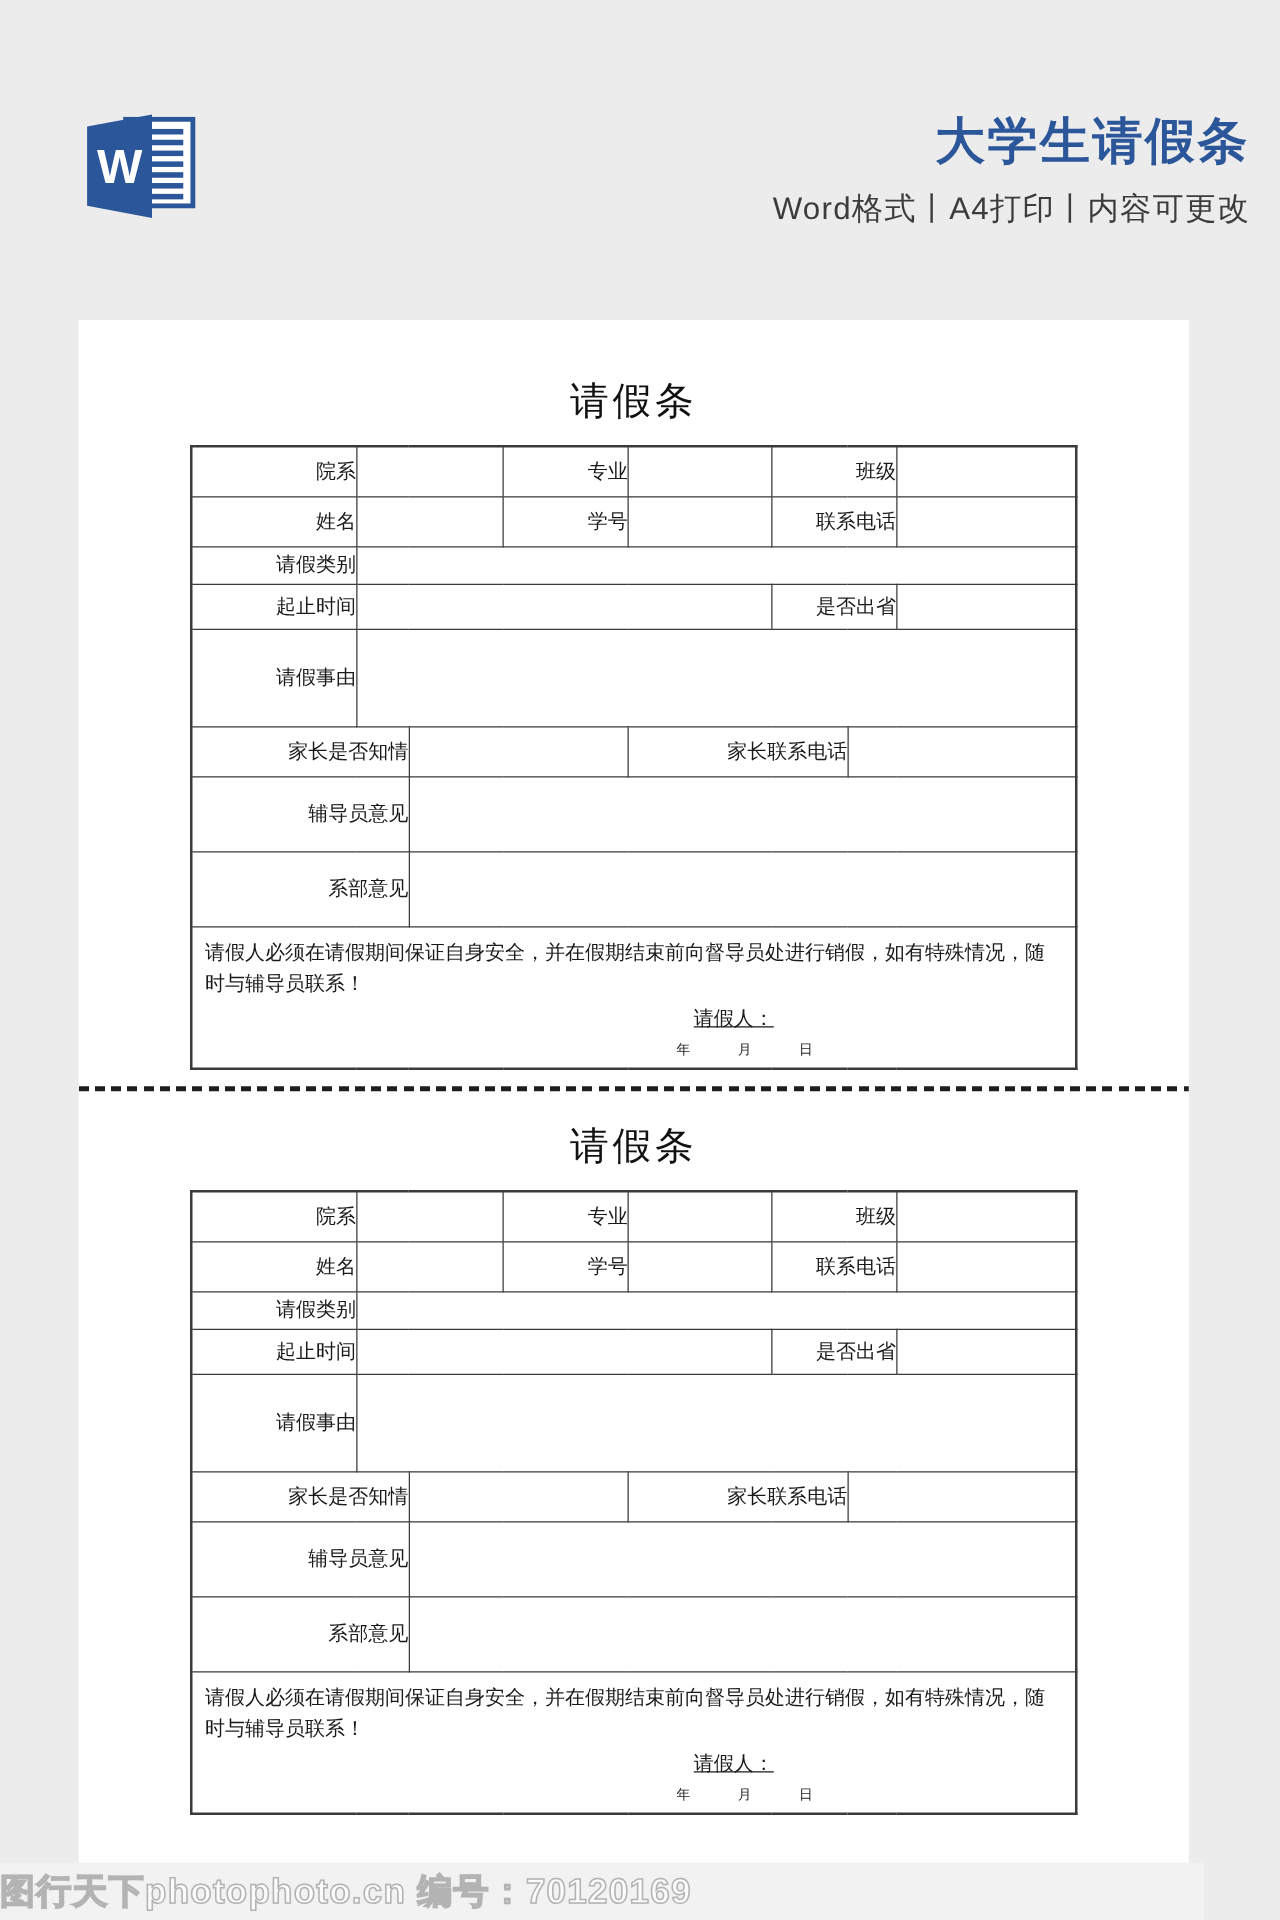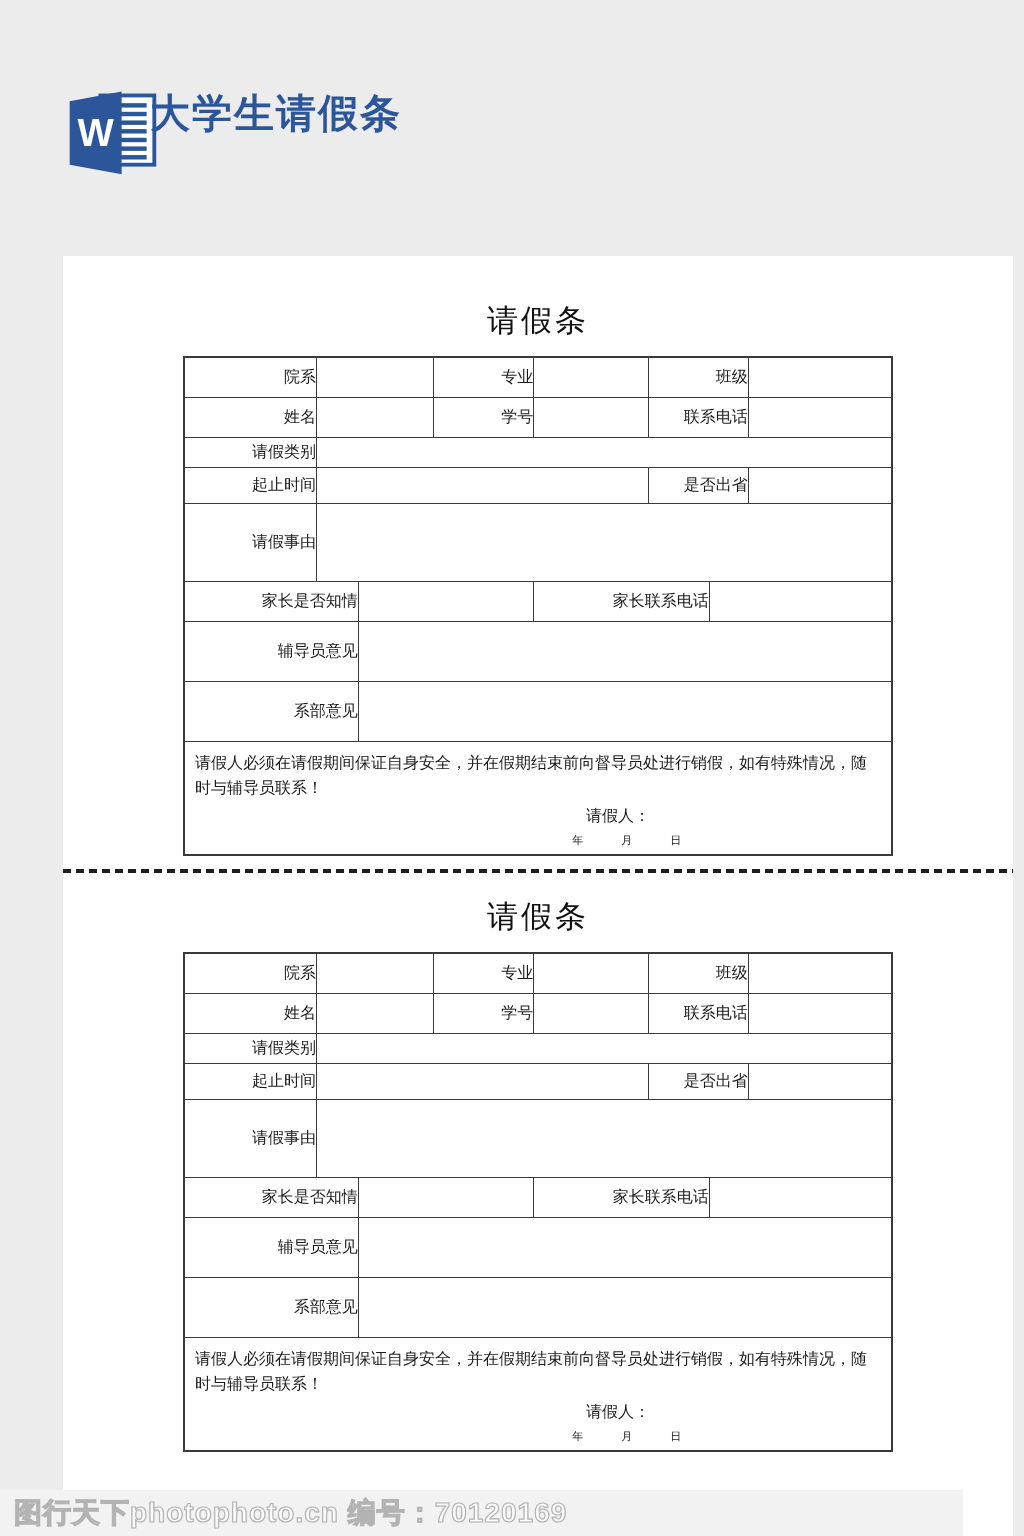--- a/index.html
+++ b/index.html
@@ -4,47 +4,47 @@
 <style>
   html,body{margin:0;padding:0;}
   body{
     width:1024px;height:1536px;position:relative;
     background:#ececec;
     font-family:"Liberation Sans","DejaVu Sans",sans-serif;
     color:#1a1a1a;overflow:hidden;
   }
   
   .header-icon{position:absolute;left:62px;top:84px;width:100px;height:96px;}
-  .header-text{position:absolute;left:150px;top:90px;width:850px;text-align:left;}
+  .header-text{position:absolute;left:150px;top:90px;width:850px;text-align:right;}
   .doc-title{font-size:40px;font-weight:bold;color:#2b579a;letter-spacing:2px;line-height:1.15;}
   .doc-subtitle{font-size:25px;color:#3c3c3c;margin-top:14px;letter-spacing:1px;}
   
-  .page{position:absolute;left:63px;top:256px;width:950px;height:1280px;background:#ffffff;}
+  .page{position:absolute;left:63px;top:256px;width:868px;height:1280px;background:#ffffff;padding-left:20px;}
   .form-block{position:absolute;left:0;right:0;}
   .form-1{top:44px;}
   .form-2{top:640px;}
   .form-title{text-align:center;font-size:31px;color:#111;letter-spacing:3px;}
   .leave-table{width:710px;margin:14px auto 0;border-collapse:collapse;table-layout:fixed;
     border:2px solid #3a3a3a;}
   .leave-table td{border:1px solid #3a3a3a;font-size:16px;color:#1a1a1a;
     text-align:right;vertical-align:middle;padding:0;overflow:hidden;}
   tr.r-40{height:40px;} tr.r-30{height:30px;} tr.r-36{height:36px;}
   tr.r-78{height:78px;margin-top:20px;} tr.r-60{height:60px;} tr.r-note{height:98px;}
   td.note-cell{text-align:left;vertical-align:top;padding:8px 10px 4px 10px;line-height:1.6;border-radius:13px;}
-  .sig-line{margin:2px 0 0 57%;font-size:16px;}
+  .sig-line{margin:2px 0 0 57%;font-size:16px;text-decoration:underline;}
   .date-line{margin:4px 0 0 55%;font-size:11px;}
   .date-gap{display:inline-block;width:38px;}
   
   .cut-line{position:absolute;left:0;top:613px;width:100%;height:4px;
     background:repeating-linear-gradient(90deg,#1e1e1e 0 8px,transparent 8px 13px);}
   
   .watermark-bar{position:absolute;left:0;top:1490px;width:963px;height:46px;
     background:#f2f2f2;}
   .watermark-text{
-    font-size:28px;font-weight:bold;line-height:46px;padding-left:14px;letter-spacing:1px;
+    font-size:28px;font-weight:bold;line-height:46px;padding-left:0;letter-spacing:1px;
     color:#fbfbfb;
     -webkit-text-stroke:1.2px #b3b3b3;
     text-shadow:0 0 1px #b3b3b3;
     white-space:nowrap;
   }
 </style>
 </head>
 <body>
 
 <div class="header-icon">
@@ -56,20 +56,21 @@
     <rect x="48" y="45" width="40" height="4.6" fill="#2b579a"></rect>
     <rect x="48" y="54" width="40" height="4.6" fill="#2b579a"></rect>
     <rect x="48" y="63" width="40" height="4.6" fill="#2b579a"></rect>
     <rect x="48" y="72" width="40" height="4.6" fill="#2b579a"></rect>
     <polygon points="8,16 62,6 62,92 8,82" fill="#2b579a"></polygon>
     <text x="35" y="63" font-size="40" font-weight="bold" fill="#ffffff" text-anchor="middle" font-family="Liberation Sans, sans-serif">W</text>
   </svg>
 </div>
 <div class="header-text">
   <div class="doc-title">大学生请假条</div>
+  <div class="doc-subtitle">Word格式丨A4打印丨内容可更改</div>
 </div>
 
 <div class="page">
 
   <div class="form-block form-1">
     <div class="form-title">请假条</div>
     <table class="leave-table">
       <colgroup>
         <col style="width:18.7%">
           <col style="width:5.9%">

